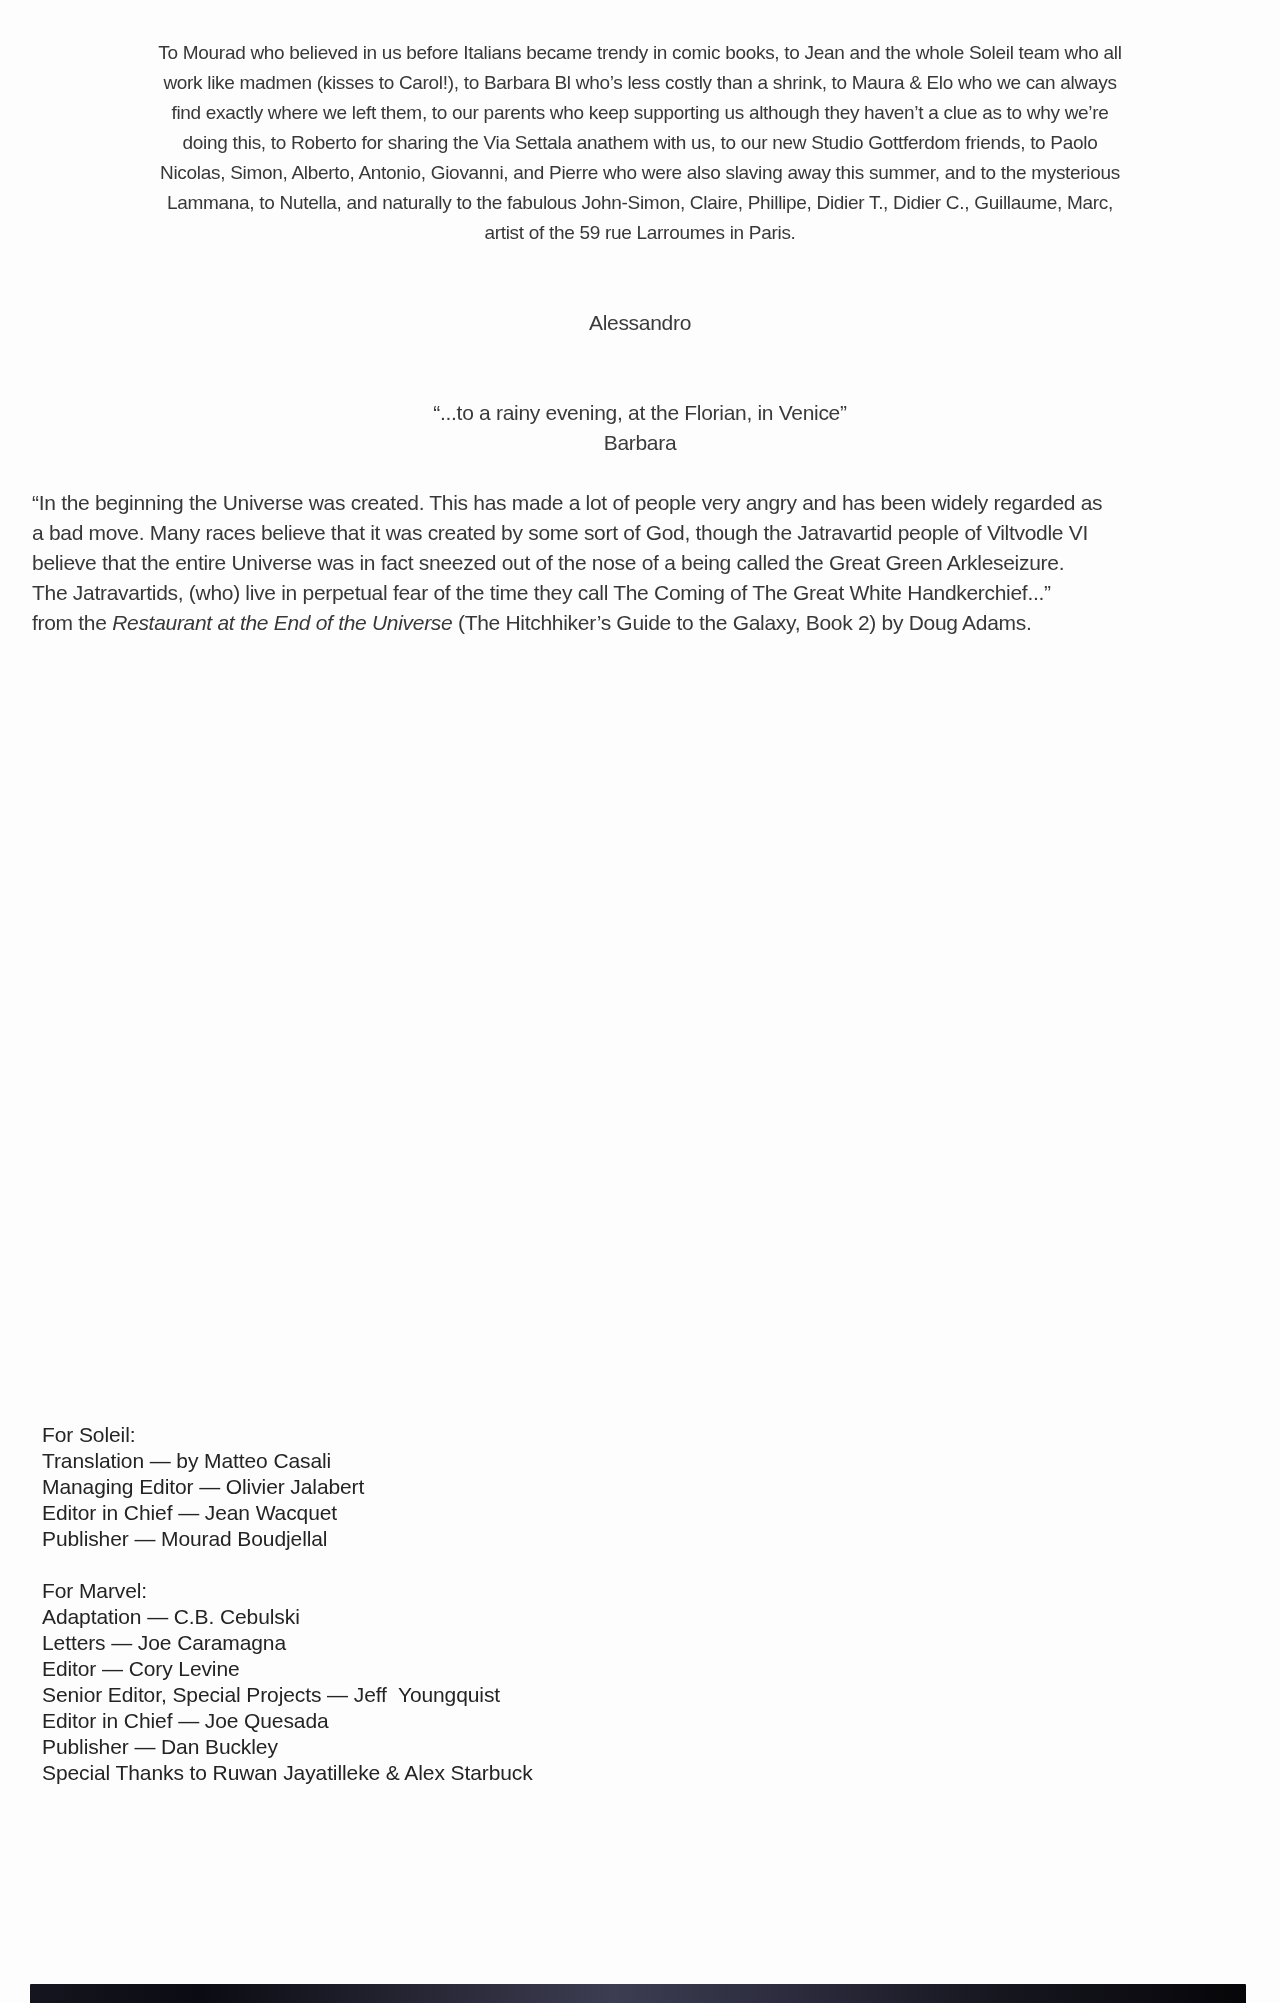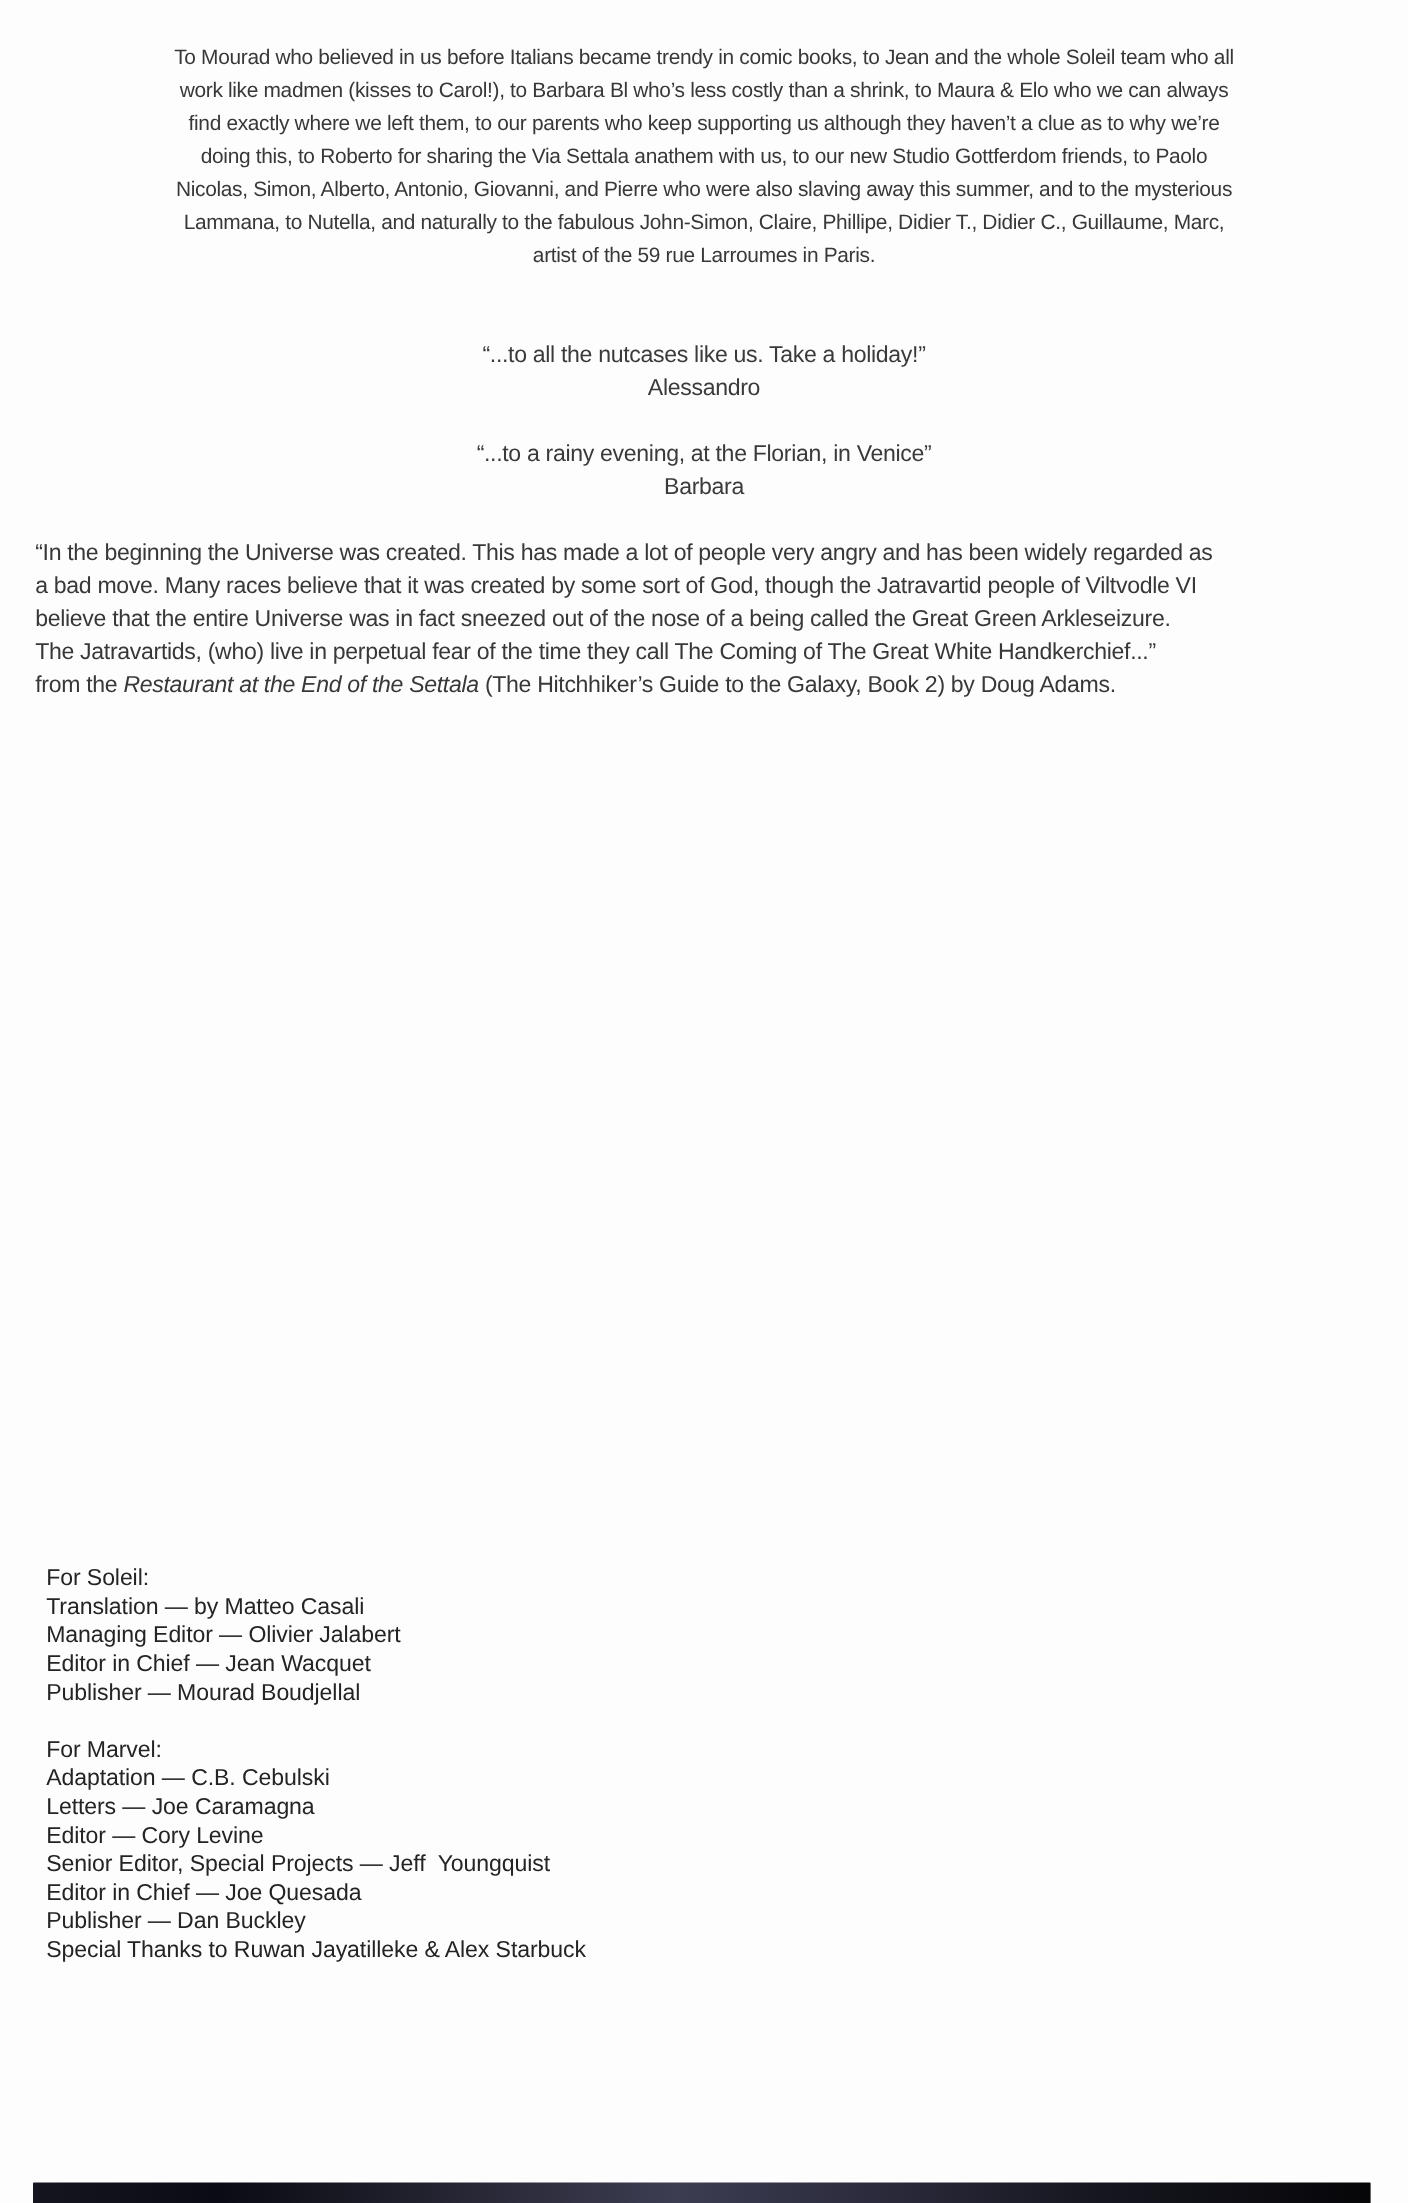--- a/index.html
+++ b/index.html
@@ -86,35 +86,34 @@
     <div class="line">To Mourad who believed in us before Italians became trendy in comic books, to Jean and the whole Soleil team who all</div>
     <div class="line">work like madmen (kisses to Carol!), to Barbara Bl who’s less costly than a shrink, to Maura &amp; Elo who we can always</div>
     <div class="line">find exactly where we left them, to our parents who keep supporting us although they haven’t a clue as to why we’re</div>
     <div class="line">doing this, to Roberto for sharing the Via Settala anathem with us, to our new Studio Gottferdom friends, to Paolo</div>
     <div class="line">Nicolas, Simon, Alberto, Antonio, Giovanni, and Pierre who were also slaving away this summer, and to the mysterious</div>
     <div class="line">Lammana, to Nutella, and naturally to the fabulous John-Simon, Claire, Phillipe, Didier T., Didier C., Guillaume, Marc,</div>
     <div class="line">artist of the 59 rue Larroumes in Paris.</div>
   </div>
 
   <div class="quote-block quote-1">
-    <div>“...to all the nutcases like us. Take a holiday!”</div>
     <div>Alessandro</div>
   </div>
 
   <div class="quote-block quote-2">
     <div>“...to a rainy evening, at the Florian, in Venice”</div>
     <div>Barbara</div>
   </div>
 
   <div class="book-quote">
     <div class="line">“In the beginning the Universe was created. This has made a lot of people very angry and has been widely regarded as</div>
     <div class="line">a bad move. Many races believe that it was created by some sort of God, though the Jatravartid people of Viltvodle VI</div>
     <div class="line">believe that the entire Universe was in fact sneezed out of the nose of a being called the Great Green Arkleseizure.</div>
     <div class="line">The Jatravartids, (who) live in perpetual fear of the time they call The Coming of The Great White Handkerchief...”</div>
-    <div class="line"><span>from the </span><span class="italic">Restaurant at the End of the Settala</span><span> (The Hitchhiker’s Guide to the Galaxy, Book 2) by Doug Adams.</span></div>
+    <div class="line"><span>from the </span><span class="italic">Restaurant at the End of the Universe</span><span> (The Hitchhiker’s Guide to the Galaxy, Book 2) by Doug Adams.</span></div>
   </div>
 
   <div class="credits">
     <div class="credit-line">For Soleil:</div>
     <div class="credit-line">Translation — by Matteo Casali</div>
     <div class="credit-line">Managing Editor — Olivier Jalabert</div>
     <div class="credit-line">Editor in Chief — Jean Wacquet</div>
     <div class="credit-line">Publisher — Mourad Boudjellal</div>
     <div class="block-gap"></div>
     <div class="credit-line">For Marvel:</div>

